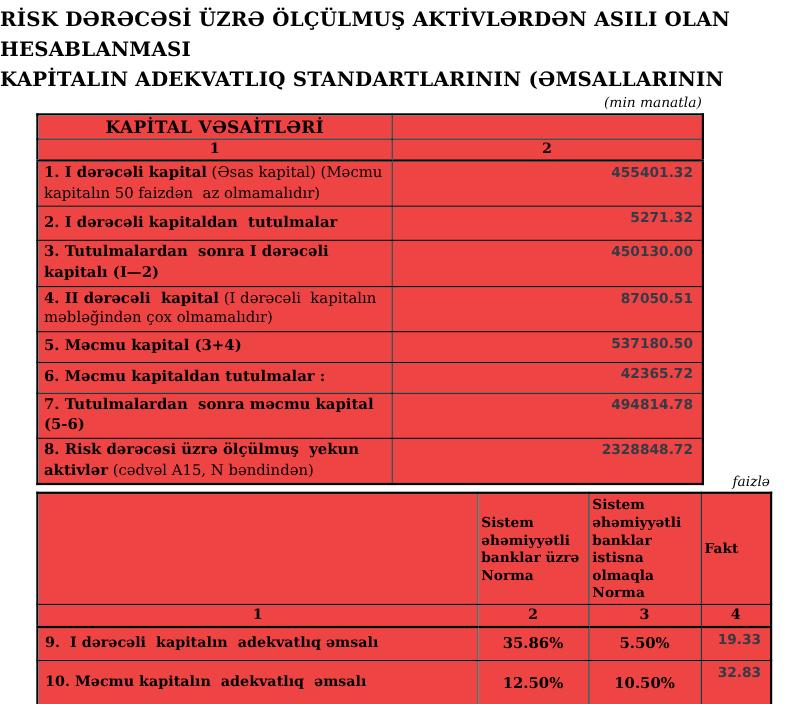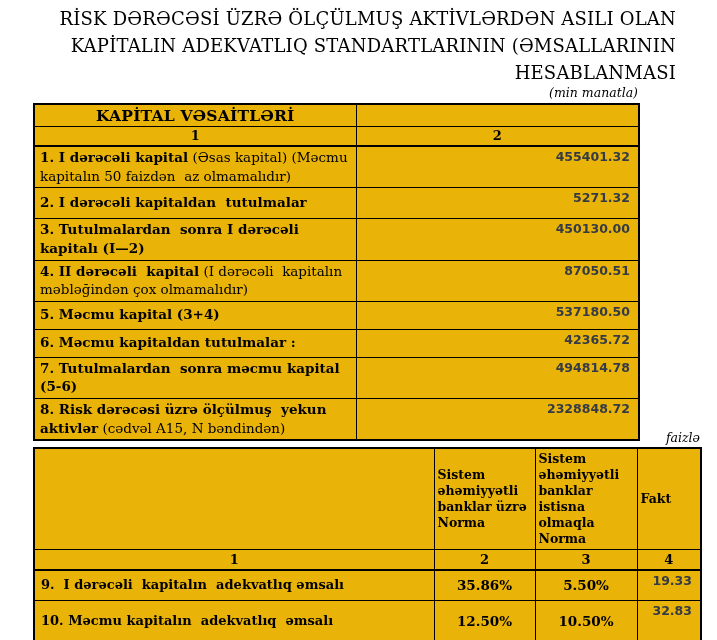--- a/index.html
+++ b/index.html
@@ -7,40 +7,40 @@
     width:717px;height:640px;
     background:#ffffff;
     position:relative;
     overflow:hidden;
     font-family:"DejaVu Serif","Liberation Serif",serif;
     color:#000;
   }
   
   .title{
     position:absolute;top:5px;left:0;width:676px;
-    text-align:right;font-weight:normal;
+    text-align:left;font-weight:bold;
     font-size:18px;line-height:27px;
     letter-spacing:.2px;
   }
   
   .unit-note{
     position:absolute;font-style:italic;
     font-size:12.5px;white-space:nowrap;
   }
   .unit-note.manat{top:85px;right:79px;}
   .unit-note.faiz{top:430px;right:17px;}
   
   table{
     border-collapse:collapse;table-layout:fixed;
     position:absolute;
     border:2px solid #000;
   }
   td{
     border:1px solid #000;
-    background:#eab308;
+    background:#ef4444;
     overflow:hidden;
     padding:0;
   }
   tr.thick-under td{border-bottom-width:2px;}
   
   #capital-table{left:33px;top:103px;width:605px;}
   #capital-table td.hdr{
     text-align:center;font-weight:bold;font-size:15.5px;
     vertical-align:middle;letter-spacing:.2px;
   }
@@ -80,22 +80,22 @@
   }
   #ratio-table td.fakt-white{
     background:#ffffff;border-width:2px;
   }
 </style>
 </head>
 <body>
 
 <div class="title">
   <div>RİSK DƏRƏCƏSİ ÜZRƏ ÖLÇÜLMUŞ AKTİVLƏRDƏN ASILI OLAN</div>
+  <div>HESABLANMASI</div>
   <div>KAPİTALIN ADEKVATLIQ STANDARTLARININ (ƏMSALLARININ</div>
-  <div>HESABLANMASI</div>
 </div>
 
 <div class="unit-note manat">(min manatla)</div>
 <div class="unit-note faiz">faizlə</div>
 
 <table id="capital-table">
   <colgroup>
       <col style="width:322px">
       <col style="width:283px">
     </colgroup>

